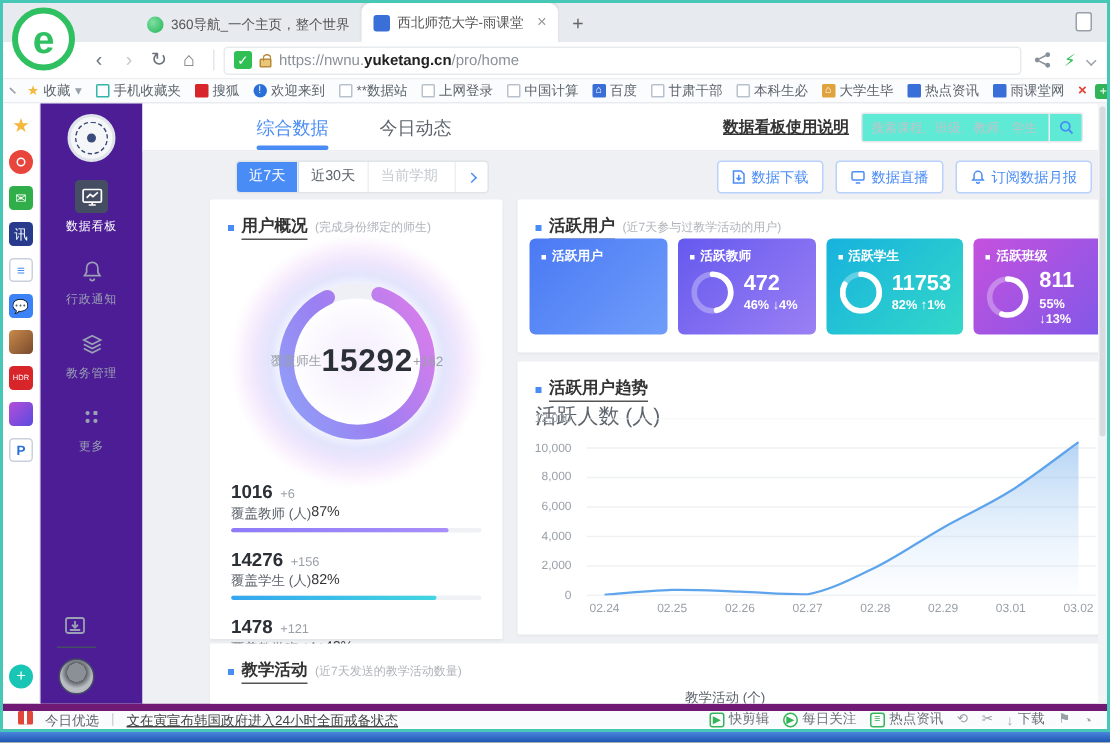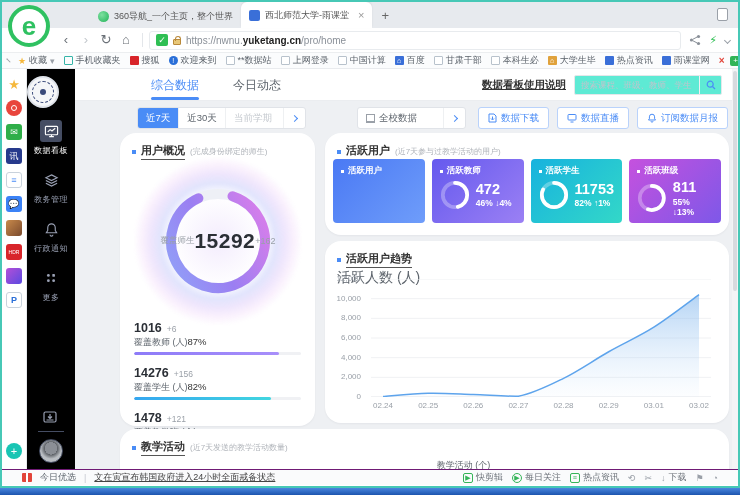--- a/index.html
+++ b/index.html
@@ -38,21 +38,21 @@
 .bm{display:flex;align-items:center;gap:3px;cursor:pointer}
 .bmi{width:9px;height:9px;border-radius:1px;display:inline-flex;align-items:center;justify-content:center;font-size:7px;color:#fff;flex:0 0 auto}
 .bm-page{border:1px solid #b8c2cc;background:#fff}
 .bm-right{margin-left:auto;display:flex;align-items:center;gap:6px}
 .redx{color:#e2453a;font-weight:bold;font-size:10px}
 .greenplus{width:10px;height:10px;background:#31b457;border-radius:2px;color:#fff;font-size:8px;line-height:10px;text-align:center}
 
 .bodyrow{position:relative;display:flex;height:400px}
 .edge{width:25px;background:#fff;border-right:1px solid #e8eaed;position:relative}
 .ei{width:16px;height:16px;border-radius:3px;margin:7px auto 8px;display:flex;align-items:center;justify-content:center;font-size:9px;color:#fff;cursor:pointer}
-.appside{width:48px;background:#000000;display:flex;flex-direction:column;position:relative}
+.appside{width:68px;background:#4c1d95;display:flex;flex-direction:column;align-items:center;position:relative}
 .seal{width:32px;height:32px;border-radius:50%;background:#f5f6f8;margin:7px 0 6px;border:2px solid #dfe3ea;position:relative}
 .seal::before{content:"";position:absolute;inset:3px;border:1px dashed #3a4a7a;border-radius:50%}
 .seal::after{content:"";position:absolute;left:11px;top:11px;width:6px;height:6px;background:#3a4a7a;border-radius:50%}
 .sitem{width:48px;padding:6px 0 7px;text-align:center;color:#9aa1b4;cursor:pointer}
 .sitem .ibox{width:22px;height:22px;margin:0 auto 3px;border-radius:3px;display:flex;align-items:center;justify-content:center}
 .sitem.active{color:#fff}
 .sitem.active .ibox{background:#454d63}
 .sitem .lbl{font-size:8px;display:block;letter-spacing:.5px}
 .side-bottom{position:absolute;bottom:6px;left:0;width:48px;text-align:center}
 .side-bottom .dl{color:#9aa1b4;margin:0 auto 6px;width:18px}
@@ -74,21 +74,21 @@
 .sbtn{width:22px;height:100%;border-left:1px solid #eef0f2;display:flex;align-items:center;justify-content:center;cursor:pointer}
 .filterbar{position:absolute;left:0;top:38px;right:6px;height:22px}
 .seg{position:absolute;display:flex;height:22px;background:#fff;border:1px solid #e0e3e8;border-radius:3px;overflow:hidden}
 .seg .cell{padding:0 8px;font-size:9.5px;line-height:20px;color:#5d646c;border-right:1px solid #eef0f2;display:flex;align-items:center;gap:4px;cursor:pointer}
 .seg .cell:last-child{border-right:none}
 .seg .cell.on{background:#4a8cf6;color:#fff}
 .seg .cell.dim{color:#c5c9cf}
 .bldg{width:9px;height:9px;border:1px solid #9aa0a8;border-bottom:2px solid #9aa0a8}
 .fbtns{position:absolute;right:4px;top:0;display:flex;gap:8px}
 .obtn{height:22px;border:1px solid #b9d2fb;color:#4a8cf6;background:#fff;border-radius:3px;font-size:9.5px;display:flex;align-items:center;gap:4px;padding:0 9px;cursor:pointer}
-.card{position:absolute;background:#fff;border-radius:16px;box-shadow:0 1px 2px rgba(30,40,60,.05)}
+.card{position:absolute;background:#fff;border-radius:1px;box-shadow:0 1px 2px rgba(30,40,60,.05)}
 .sec-t{display:flex;align-items:baseline;gap:5px;padding:10px 12px 0}
 .bullet{width:4px;height:4px;background:#4a8cf6;margin-bottom:2px;flex:0 0 auto}
 .sec-t b{font-size:11px;color:#333;border-bottom:1px solid #555;padding-bottom:1px}
 .note{font-size:8px;color:#b0b4ba}
 
 .donutwrap{position:absolute;left:24px;top:34px;width:148px;height:148px}
 .glow{position:absolute;inset:-14px;border-radius:50%;background:
  radial-gradient(closest-side,rgba(255,255,255,0) 52%,rgba(150,160,246,.28) 66%,rgba(173,130,243,.20) 76%,rgba(216,140,240,.12) 86%,rgba(216,140,240,0) 96%);filter:blur(1px)}
 .glow2{position:absolute;inset:8px;border-radius:50%;background:radial-gradient(closest-side,rgba(190,150,246,.18),rgba(190,150,246,0) 70%)}
 .donutsvg{position:absolute;left:14px;top:14px}
@@ -115,21 +115,21 @@
 .ucard .big{font-size:14.5px;font-weight:bold;line-height:1.1}
 .ucard .sub{font-size:8.5px;font-weight:bold;margin-top:1px}
 
 .ylab{position:absolute;left:12px;top:28px;font-size:14px;color:#5d646c}
 .ylabels{position:absolute;left:0;top:0;width:40px}
 .ytick{position:absolute;right:4px;font-size:8px;color:#9aa0a8;width:36px;text-align:right}
 .xlabels{position:absolute;left:46px;top:160px;width:340px;height:12px}
 .xtick{position:absolute;font-size:8px;color:#9aa0a8;width:44px;text-align:center}
 .bcard-axis{position:absolute;left:52%;top:30px;font-size:9px;color:#5d646c}
 
-.statusbar{height:16px;background:#fafbfc;border-top:1px solid #701a75;display:flex;align-items:center;font-size:9px;color:#5d646c;padding:0 20px;gap:8px}
+.statusbar{height:16px;background:#fafbfc;border-top:5px solid #701a75;display:flex;font-size:9px;color:#5d646c;padding:0 10px;gap:8px}
 .gift{width:10px;height:9px;background:#e2453a;border-radius:1px;position:relative}
 .gift::before{content:"";position:absolute;left:4px;top:0;width:2px;height:9px;background:#fff}
 .newslink{text-decoration:underline;color:#444;cursor:pointer}
 .st-right{margin-left:auto;display:flex;align-items:center;gap:9px;color:#6b7178}
 .gico{width:10px;height:10px;border:1px solid #35b558;color:#35b558;border-radius:2px;font-size:7px;display:inline-flex;align-items:center;justify-content:center}
 .st-it{display:flex;align-items:center;gap:3px;cursor:pointer}
 .grayico{color:#9aa0a8;font-size:9px}
 .taskbar{position:absolute;left:0;bottom:0;width:740px;height:7px;background:linear-gradient(#4a86de,#1c54ae)}
 svg{display:block}
 </style>
@@ -267,34 +267,34 @@
                 <rect x="1.5" y="2.5" width="13" height="9" rx="1"></rect>
                 <path d="M4 8.5 6.5 6l2 1.5L12 4.5"></path>
                 <path d="M5.5 13.5h5M8 11.5v2"></path>
               </svg>
         </span>
         <span class="lbl">数据看板</span>
       </div>
       <div class="sitem">
         <span class="ibox">
           <svg width="15" height="15" viewBox="0 0 16 16" fill="none" stroke="currentColor" stroke-width="1.2">
+                <path d="M8 2a4 4 0 0 0-4 4v3l-1.5 2.5h11L12 9V6a4 4 0 0 0-4-4Z"></path>
+                <path d="M6.5 13.5a1.5 1.5 0 0 0 3 0"></path>
+              </svg>
+        </span>
+        <span class="lbl">行政通知</span>
+      </div>
+      <div class="sitem">
+        <span class="ibox">
+          <svg width="15" height="15" viewBox="0 0 16 16" fill="none" stroke="currentColor" stroke-width="1.2">
                 <path d="M8 2 14 5 8 8 2 5Z"></path>
                 <path d="M2 8l6 3 6-3M2 11l6 3 6-3"></path>
               </svg>
         </span>
         <span class="lbl">教务管理</span>
-      </div>
-      <div class="sitem">
-        <span class="ibox">
-          <svg width="15" height="15" viewBox="0 0 16 16" fill="none" stroke="currentColor" stroke-width="1.2">
-                <path d="M8 2a4 4 0 0 0-4 4v3l-1.5 2.5h11L12 9V6a4 4 0 0 0-4-4Z"></path>
-                <path d="M6.5 13.5a1.5 1.5 0 0 0 3 0"></path>
-              </svg>
-        </span>
-        <span class="lbl">行政通知</span>
       </div>
       <div class="sitem">
         <span class="ibox">
           <svg width="14" height="14" viewBox="0 0 16 16" fill="currentColor">
                 <circle cx="5" cy="5" r="1.6"></circle>
                 <rect x="9.5" y="3.5" width="3" height="3" rx=".5"></rect>
                 <circle cx="5" cy="11" r="1.6"></circle>
                 <circle cx="11" cy="11" r="1.6"></circle>
               </svg>
         </span>
@@ -328,29 +328,20 @@
                 </svg>
           </span>
         </div>
       </div>
 
       <div class="filterbar">
         <div class="seg" style="left:62px">
           <span class="cell on">近7天</span>
           <span class="cell">近30天</span>
           <span class="cell dim" style="min-width:58px">当前学期</span>
-          <span class="cell">
-                <span class="chev blue"></span>
-              </span>
-        </div>
-        <div class="seg" style="left:282px">
-          <span class="cell" style="min-width:86px">
-                <span class="bldg"></span>
-                <span>全校数据</span>
-              </span>
           <span class="cell">
                 <span class="chev blue"></span>
               </span>
         </div>
         <div class="fbtns">
           <button class="obtn">
             <svg width="9" height="10" viewBox="0 0 9 10" fill="none" stroke="#4a8cf6" stroke-width="1">
                   <path d="M1 1h5l2 2v6H1z"></path>
                   <path d="M4.5 3.5v3M3 5.5l1.5 1.5L6 5.5"></path>
                 </svg>

